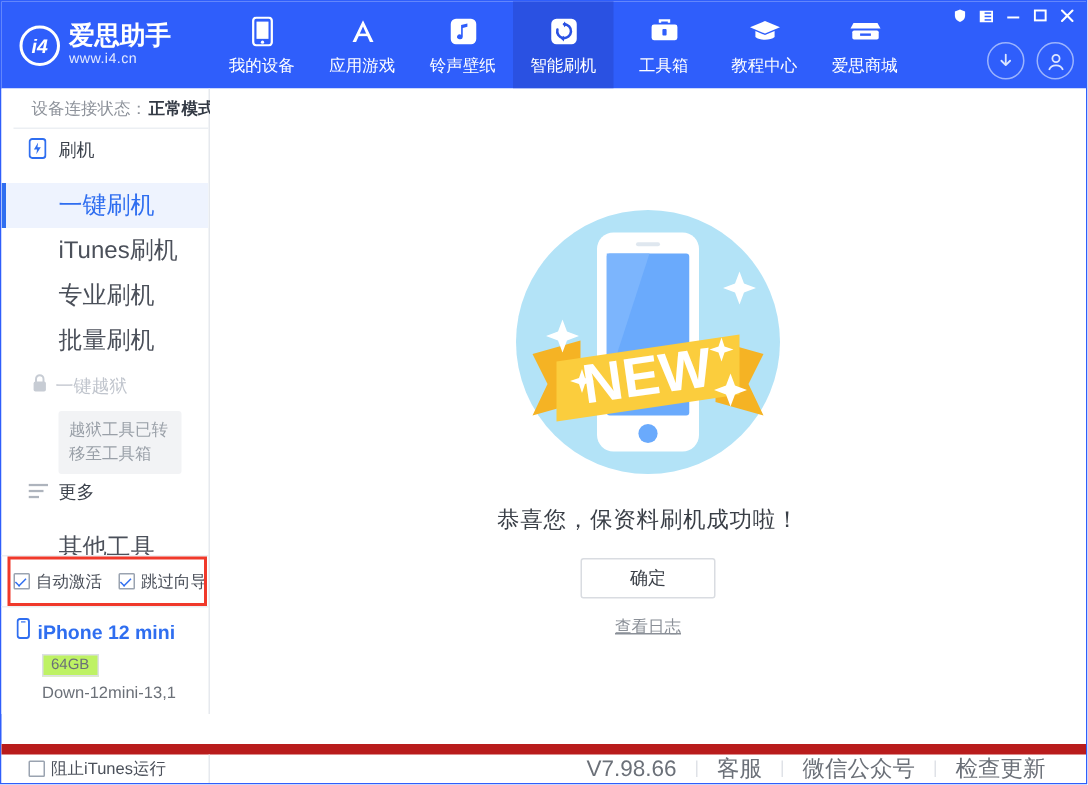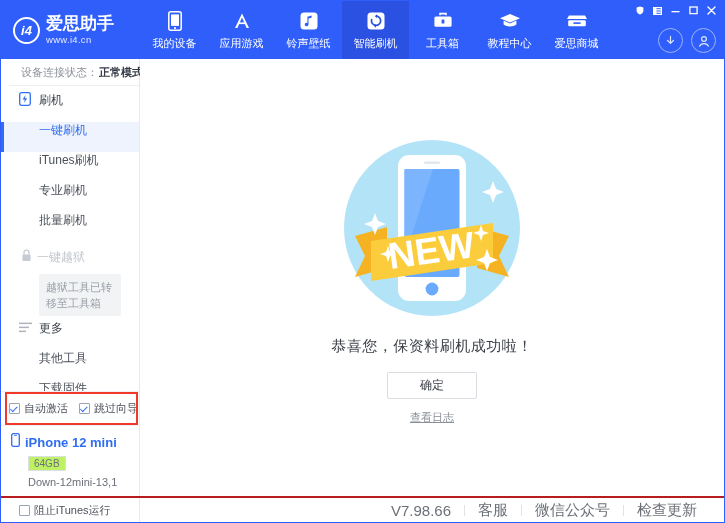--- a/index.html
+++ b/index.html
@@ -114,23 +114,23 @@
     height: 30px; display: flex; align-items: flex-start;
     padding-left: 17px; gap: 7px;
     font-size: 12px; color: #3d434d;
   }
   .group-head .gicon {
     width: 14px; height: 14px;
     display: flex; align-items: center; justify-content: center;
     flex: 0 0 14px;
   }
   .sub-item {
-    height: 30px; display: flex; 
+    height: 30px; display: flex; align-items: center;
     padding-left: 38px;
-    font-size: 12px; color: #4b505a; cursor: pointer;
+    font-size: 16px; color: #4b505a; cursor: pointer;
     position: relative;
   }
   .sub-item.active {
     background: #eef3fe; color: #2f6ef0;
   }
   .sub-item.active::before {
     content: ""; position: absolute; left: 0; top: 0;
     width: 3px; height: 100%; background: #2f6ef0;
   }
   .lock-row {
@@ -219,23 +219,24 @@
   }
   .log-link {
     margin-top: 11px;
     font-size: 11px; color: #8a8f97;
     text-decoration: underline; cursor: pointer;
   }
 
   
   .footer {
     height: 26px; flex: 0 0 26px;
-    border-top: 2px solid #b91c1c;
+    border-top: 7px solid #b91c1c;
     display: flex; 
     background: #ffffff;
+    margin-top: 20px;
   }
   .footer-left {
     width: 139px; flex: 0 0 139px;
     display: flex; align-items: center; padding-left: 18px;
     border-right: 1px solid #e6e9ee; height: 100%;
   }
   .footer-right {
     flex: 1 1 auto; display: flex; align-items: center;
     justify-content: flex-end; padding-right: 14px; gap: 0px;
     height: 100%;

